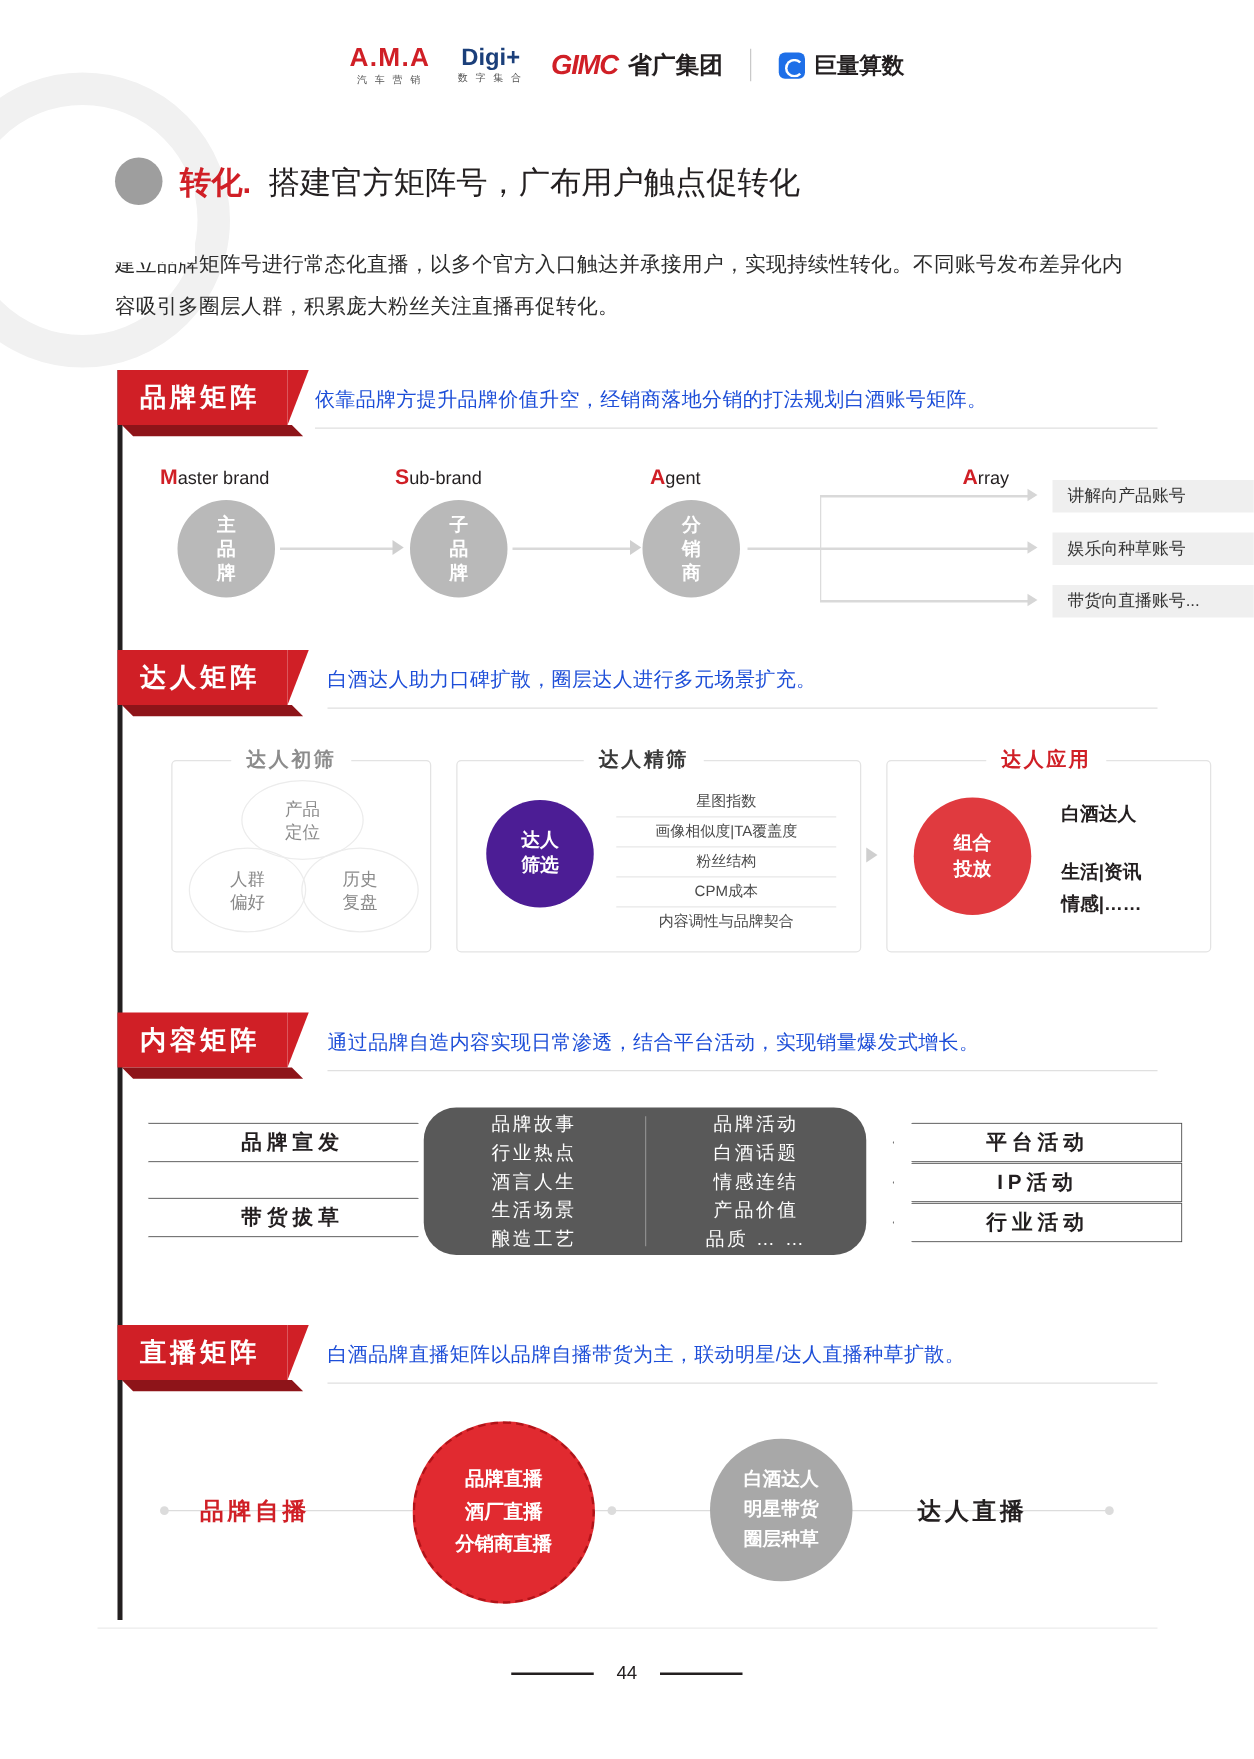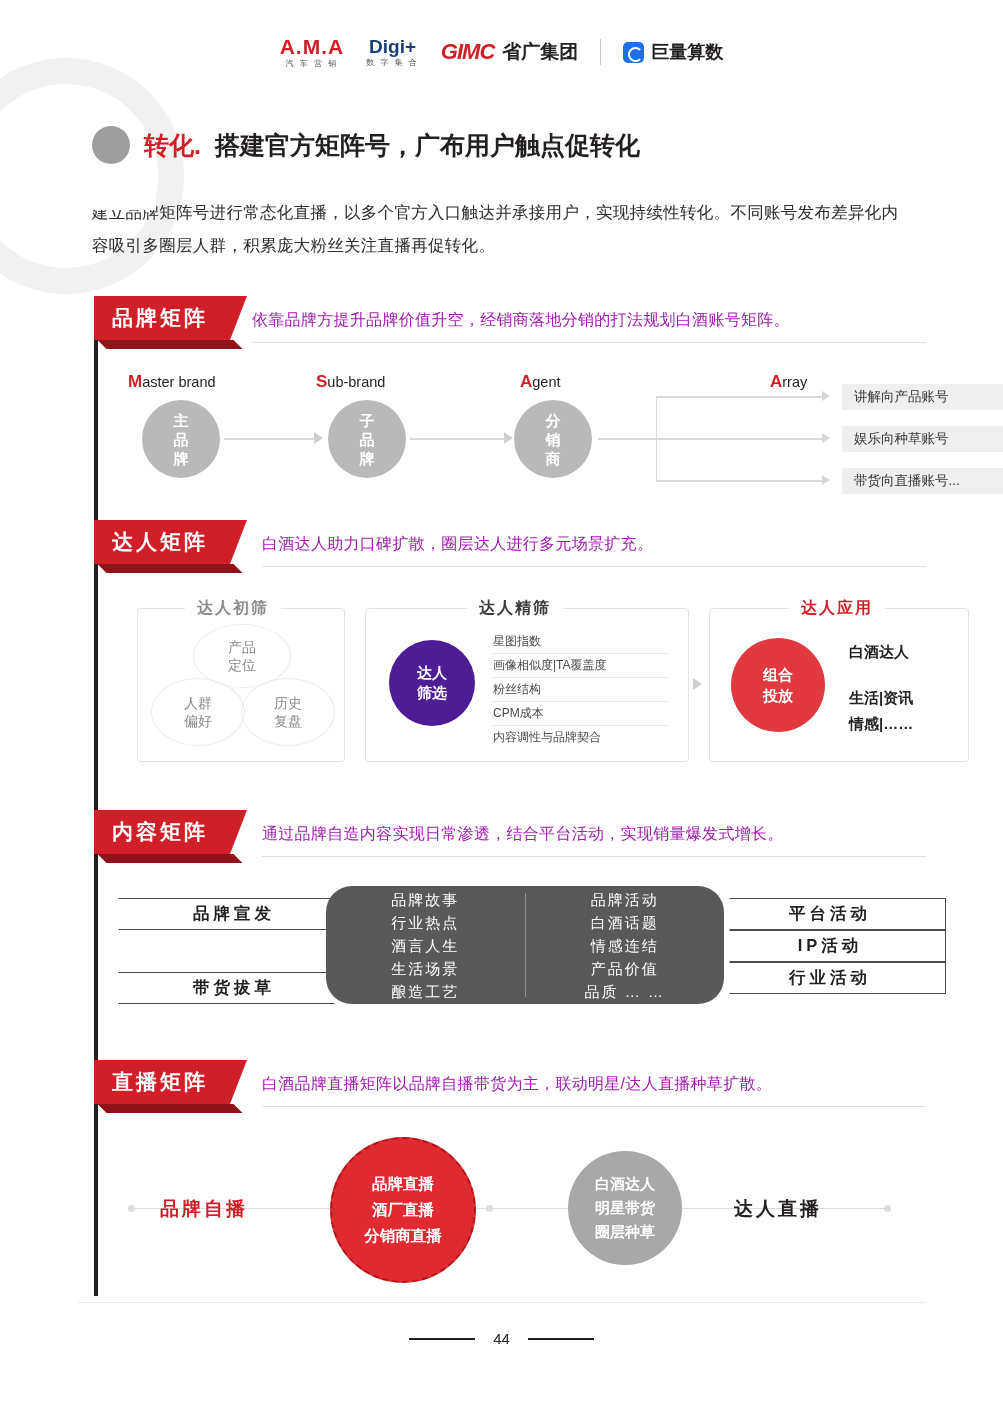--- a/index.html
+++ b/index.html
@@ -39,21 +39,21 @@
   .sep{width:1px;height:26px;background:#c9c9c9;}
   .logo-juliang{display:flex;align-items:center;gap:7px;}
   .jl-mark{width:21px;height:21px;background:#1e6fe8;border-radius:5px;position:relative;}
   .jl-mark:after{content:"";position:absolute;left:5px;top:5px;width:11px;height:11px;border:2px solid #fff;border-radius:50%;border-right-color:transparent;}
   .logo-juliang .cn{font-size:18px;font-weight:bold;color:#231f20;}
 
   
   .title-row{position:absolute;left:92px;top:126px;display:flex;align-items:center;gap:14px;z-index:5;}
   .title-dot{width:38px;height:38px;border-radius:50%;background:#9e9e9e;}
   .title-red{font-size:25px;font-weight:bold;color:#d01f26;}
-  .title-black{font-size:25px;font-weight:bold;color:#231f20;}
+  .title-black{font-size:25px;font-weight:normal;color:#231f20;}
 
   .intro{
     position:absolute;left:92px;top:196px;width:820px;
     font-size:16.5px;line-height:33px;color:#2b2b2b;letter-spacing:.3px;
   }
 
   
   .spine{position:absolute;left:94px;top:296px;width:4px;height:1000px;background:#231f20;z-index:2;}
 
   
@@ -61,21 +61,21 @@
     position:absolute;left:94px;height:44px;
     background:#d01f26;color:#fff;font-size:21px;font-weight:bold;
     display:flex;align-items:center;padding:0 22px 0 18px;letter-spacing:3px;
     z-index:4;
   }
   .tag:after{
     content:"";position:absolute;right:-17px;top:0;border-top:44px solid #d01f26;border-right:17px solid transparent;
   }
   .tag .shadow{position:absolute;left:8px;bottom:-9px;width:100%;height:9px;background:#8e1419;transform:skewX(45deg);z-index:-1;}
 
-  .tag-desc{position:absolute;font-size:16px;color:#a21caf;letter-spacing:.3px;}
+  .tag-desc{position:absolute;font-size:16px;color:#1d4ed8;letter-spacing:.3px;}
   .tag-underline{position:absolute;height:1px;background:#e0e0e0;}
 
   
   .bm{position:absolute;left:120px;top:368px;width:830px;height:140px;}
   .bm-head{position:absolute;font-size:14.5px;color:#231f20;}
   .bm-head b{color:#d01f26;font-size:17px;}
   .circle{
     position:absolute;width:78px;height:78px;border-radius:50%;
     background:#b9b9b9;color:#fff;font-size:15px;font-weight:bold;
     display:flex;align-items:center;justify-content:center;text-align:center;line-height:19px;
@@ -97,21 +97,21 @@
   }
   .grey-title{color:#8c8c8c;}
   .dark-title{color:#3a3a3a;}
   .red-title{color:#d01f26;}
   .bubble{
     position:absolute;border-radius:50%;display:flex;align-items:center;justify-content:center;
     text-align:center;color:#8a8a8a;font-size:14px;line-height:18px;
   }
   .bub-out{border:1px solid #ececec;}
   .tm-row{
-    position:absolute;font-size:12px;color:#4a4a4a;text-align:left;width:176px;
+    position:absolute;font-size:12px;color:#4a4a4a;text-align:center;width:176px;
     border-bottom:1px solid #e8e8e8;padding:3px 0;
   }
   .tm-grey-circle{
     position:absolute;width:86px;height:86px;border-radius:50%;background:#4c1d95;color:#fff;
     font-size:15px;font-weight:bold;display:flex;align-items:center;justify-content:center;text-align:center;line-height:20px;
   }
   .tm-red-circle{
     position:absolute;width:94px;height:94px;border-radius:50%;background:#e03a3f;color:#fff;
     font-size:15px;font-weight:bold;display:flex;align-items:center;justify-content:center;text-align:center;line-height:21px;
   }
@@ -282,23 +282,23 @@
 
 <div class="tag" style="top:810px;">
   <span class="shadow"></span>
   <span>内容矩阵</span>
 </div>
 <div class="tag-desc" style="left:262px;top:824px;">通过品牌自造内容实现日常渗透，结合平台活动，实现销量爆发式增长。</div>
 <div class="tag-underline" style="left:262px;top:856px;width:664px;"></div>
 
 <div class="cm">
   <div class="chev" style="left:0px;top:14px;">品牌宣发</div>
-  <div class="chev" style="left:0px;top:88px;">带货拔草</div>
-
-  <div class="cm-dark" style="left:208px;top:2px;width:398px;height:118px;text-align:center;">
+  <div class="chev" style="left:0px;top:74px;">带货拔草</div>
+
+  <div class="cm-dark" style="left:221px;top:2px;width:354px;height:118px;text-align:center;">
     <div style="width:50%;">
       <div>品牌故事</div>
       <div>行业热点</div>
       <div>酒言人生</div>
       <div>生活场景</div>
       <div>酿造工艺</div>
     </div>
     <div style="width:1px;height:104px;background:#8d8d8d;"></div>
     <div style="width:50%;">
       <div>品牌活动</div>

